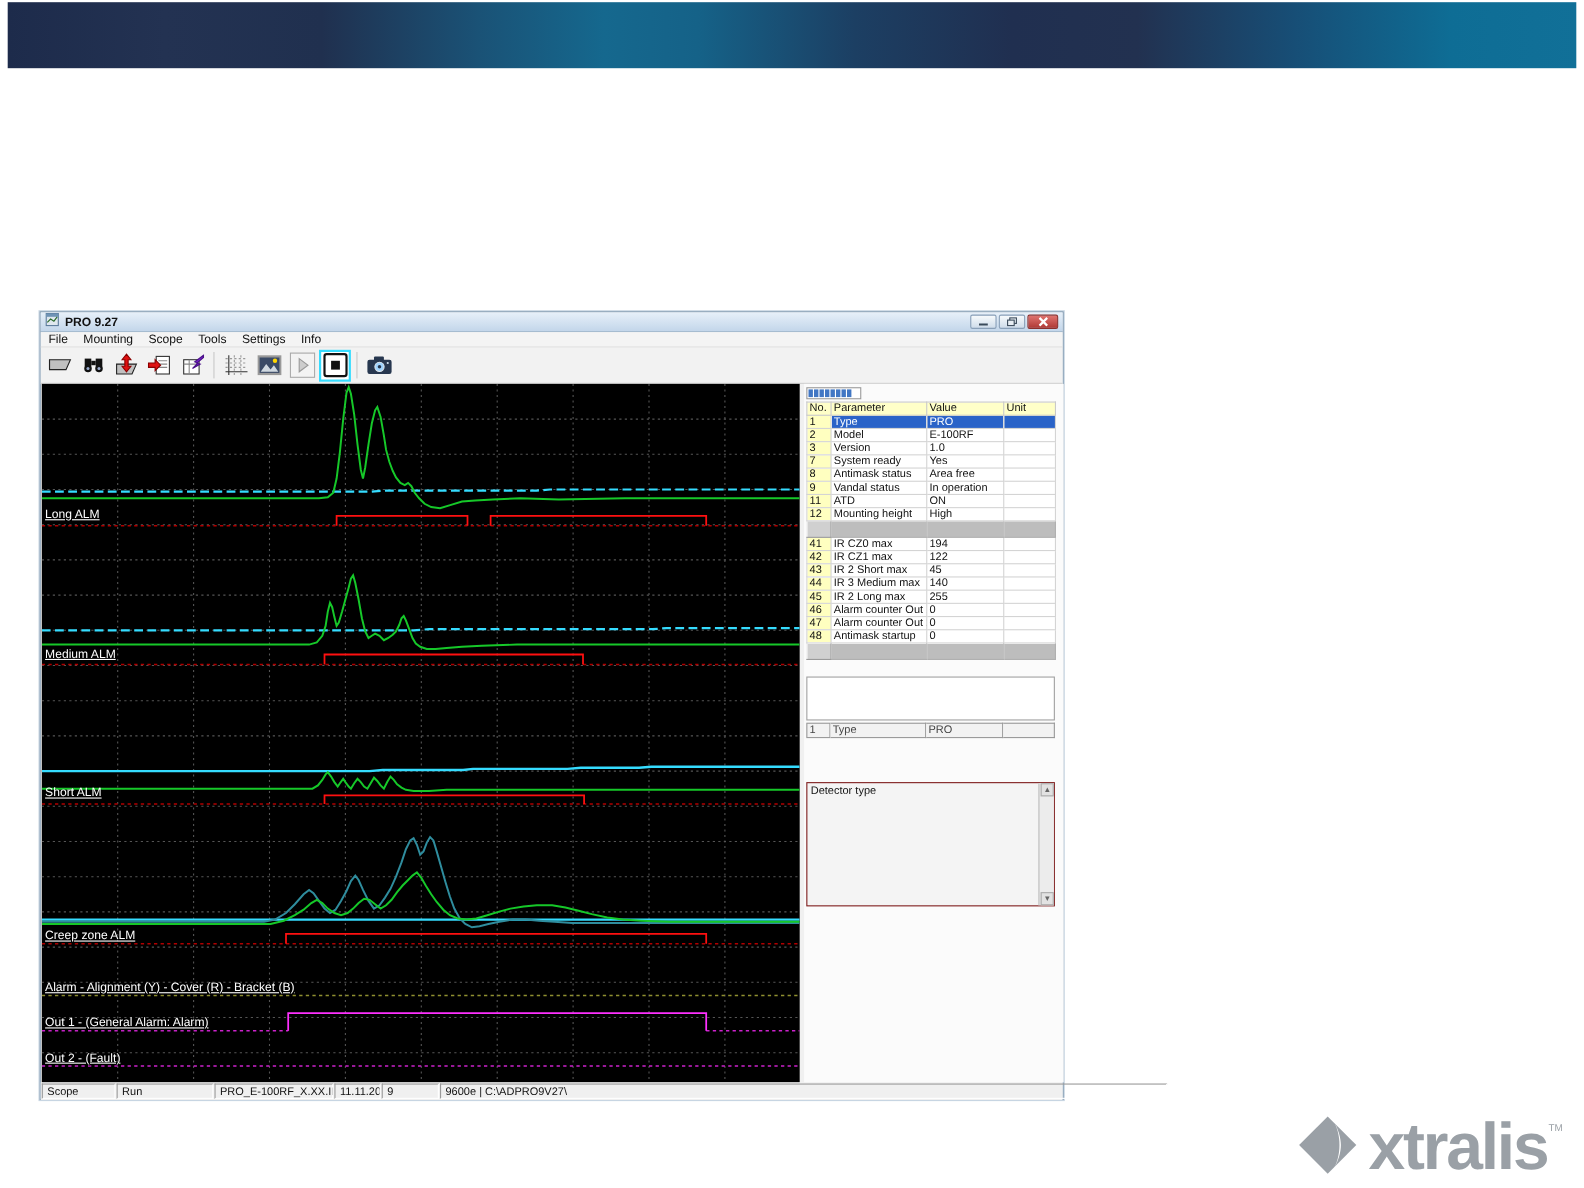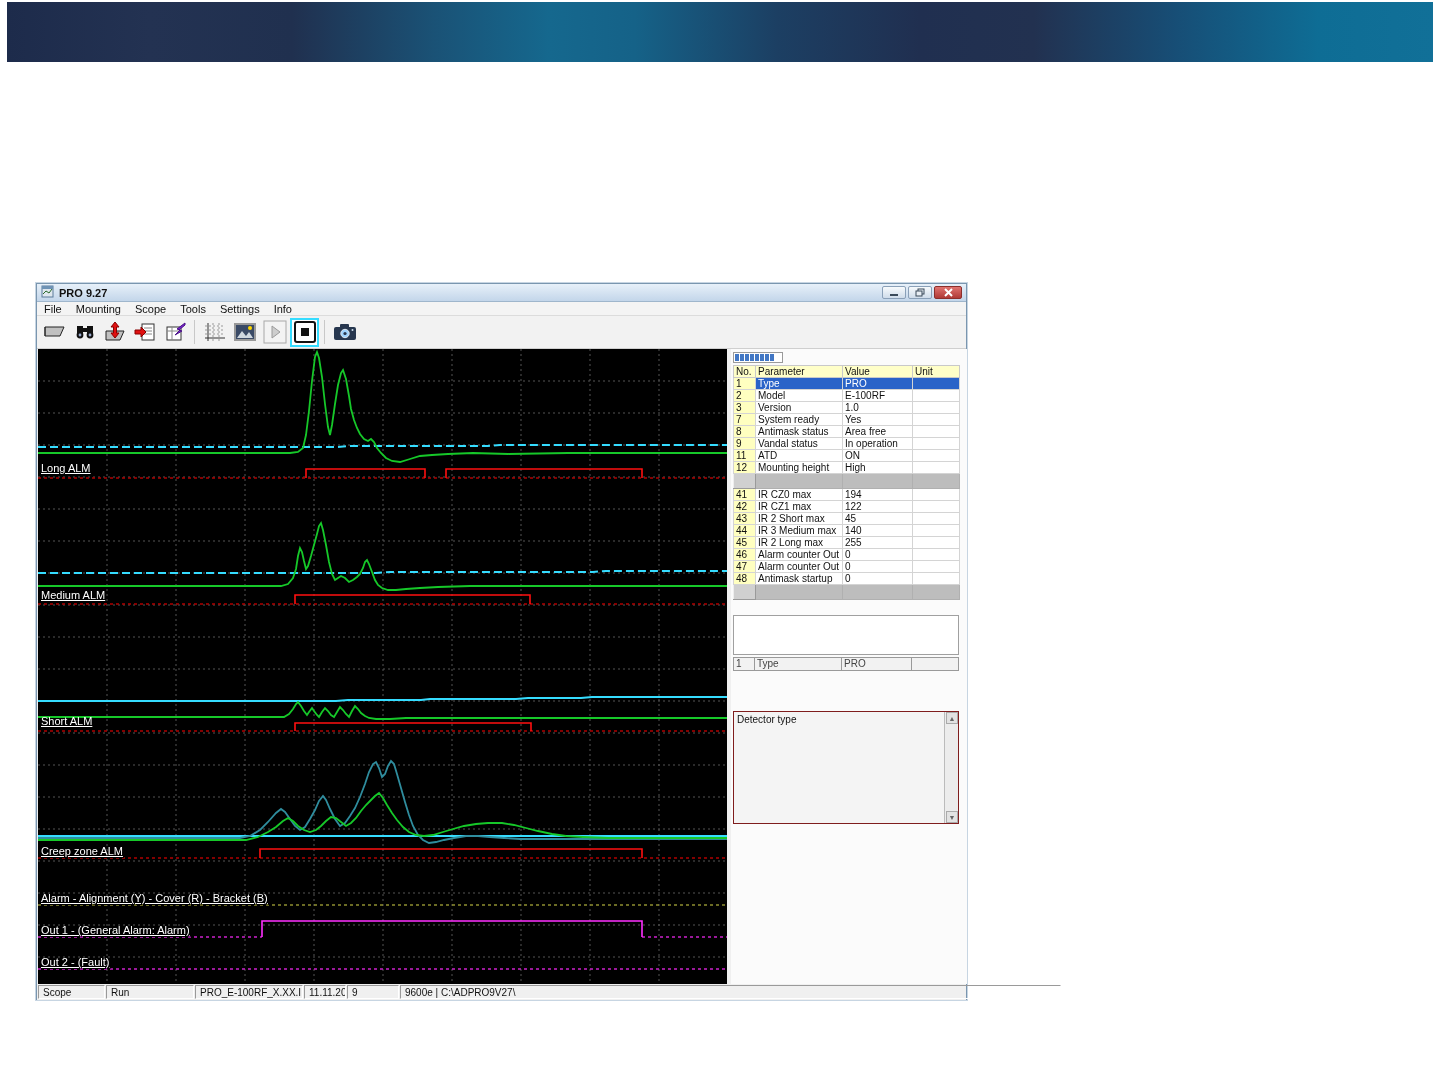--- a/index.html
+++ b/index.html
@@ -472,14 +472,24 @@
     <div class="statusbar">
       <div class="status-cell" style="left:1px;width:67px">Scope</div>
       <div class="status-cell" style="left:69px;width:88px">Run</div>
       <div class="status-cell" style="left:158px;width:108px">PRO_E-100RF_X.XX.INI</div>
       <div class="status-cell" style="left:267px;width:42px">11.11.2014</div>
       <div class="status-cell" style="left:310px;width:52px">9</div>
       <div class="status-cell" style="left:363px;width:661px">9600e | C:\ADPRO9V27\</div>
     </div>
   </div>
 
+  <div class="logo">
+    <span>
+      <svg width="54" height="54" viewBox="0 0 54 54">
+          <polygon points="27,1 53,27 27,53 1,27" fill="#9aa0a6"></polygon>
+          <path d="M31,3 C40,16 40,38 31,51 C37,42 39,33 39,27 C39,21 37,12 31,3 Z" fill="#ffffff"></path>
+        </svg>
+    </span>
+    <span class="logo-text">xtralis</span>
+    <span class="logo-tm">TM</span>
+  </div>
 
 </div>
 
 </body></html>

